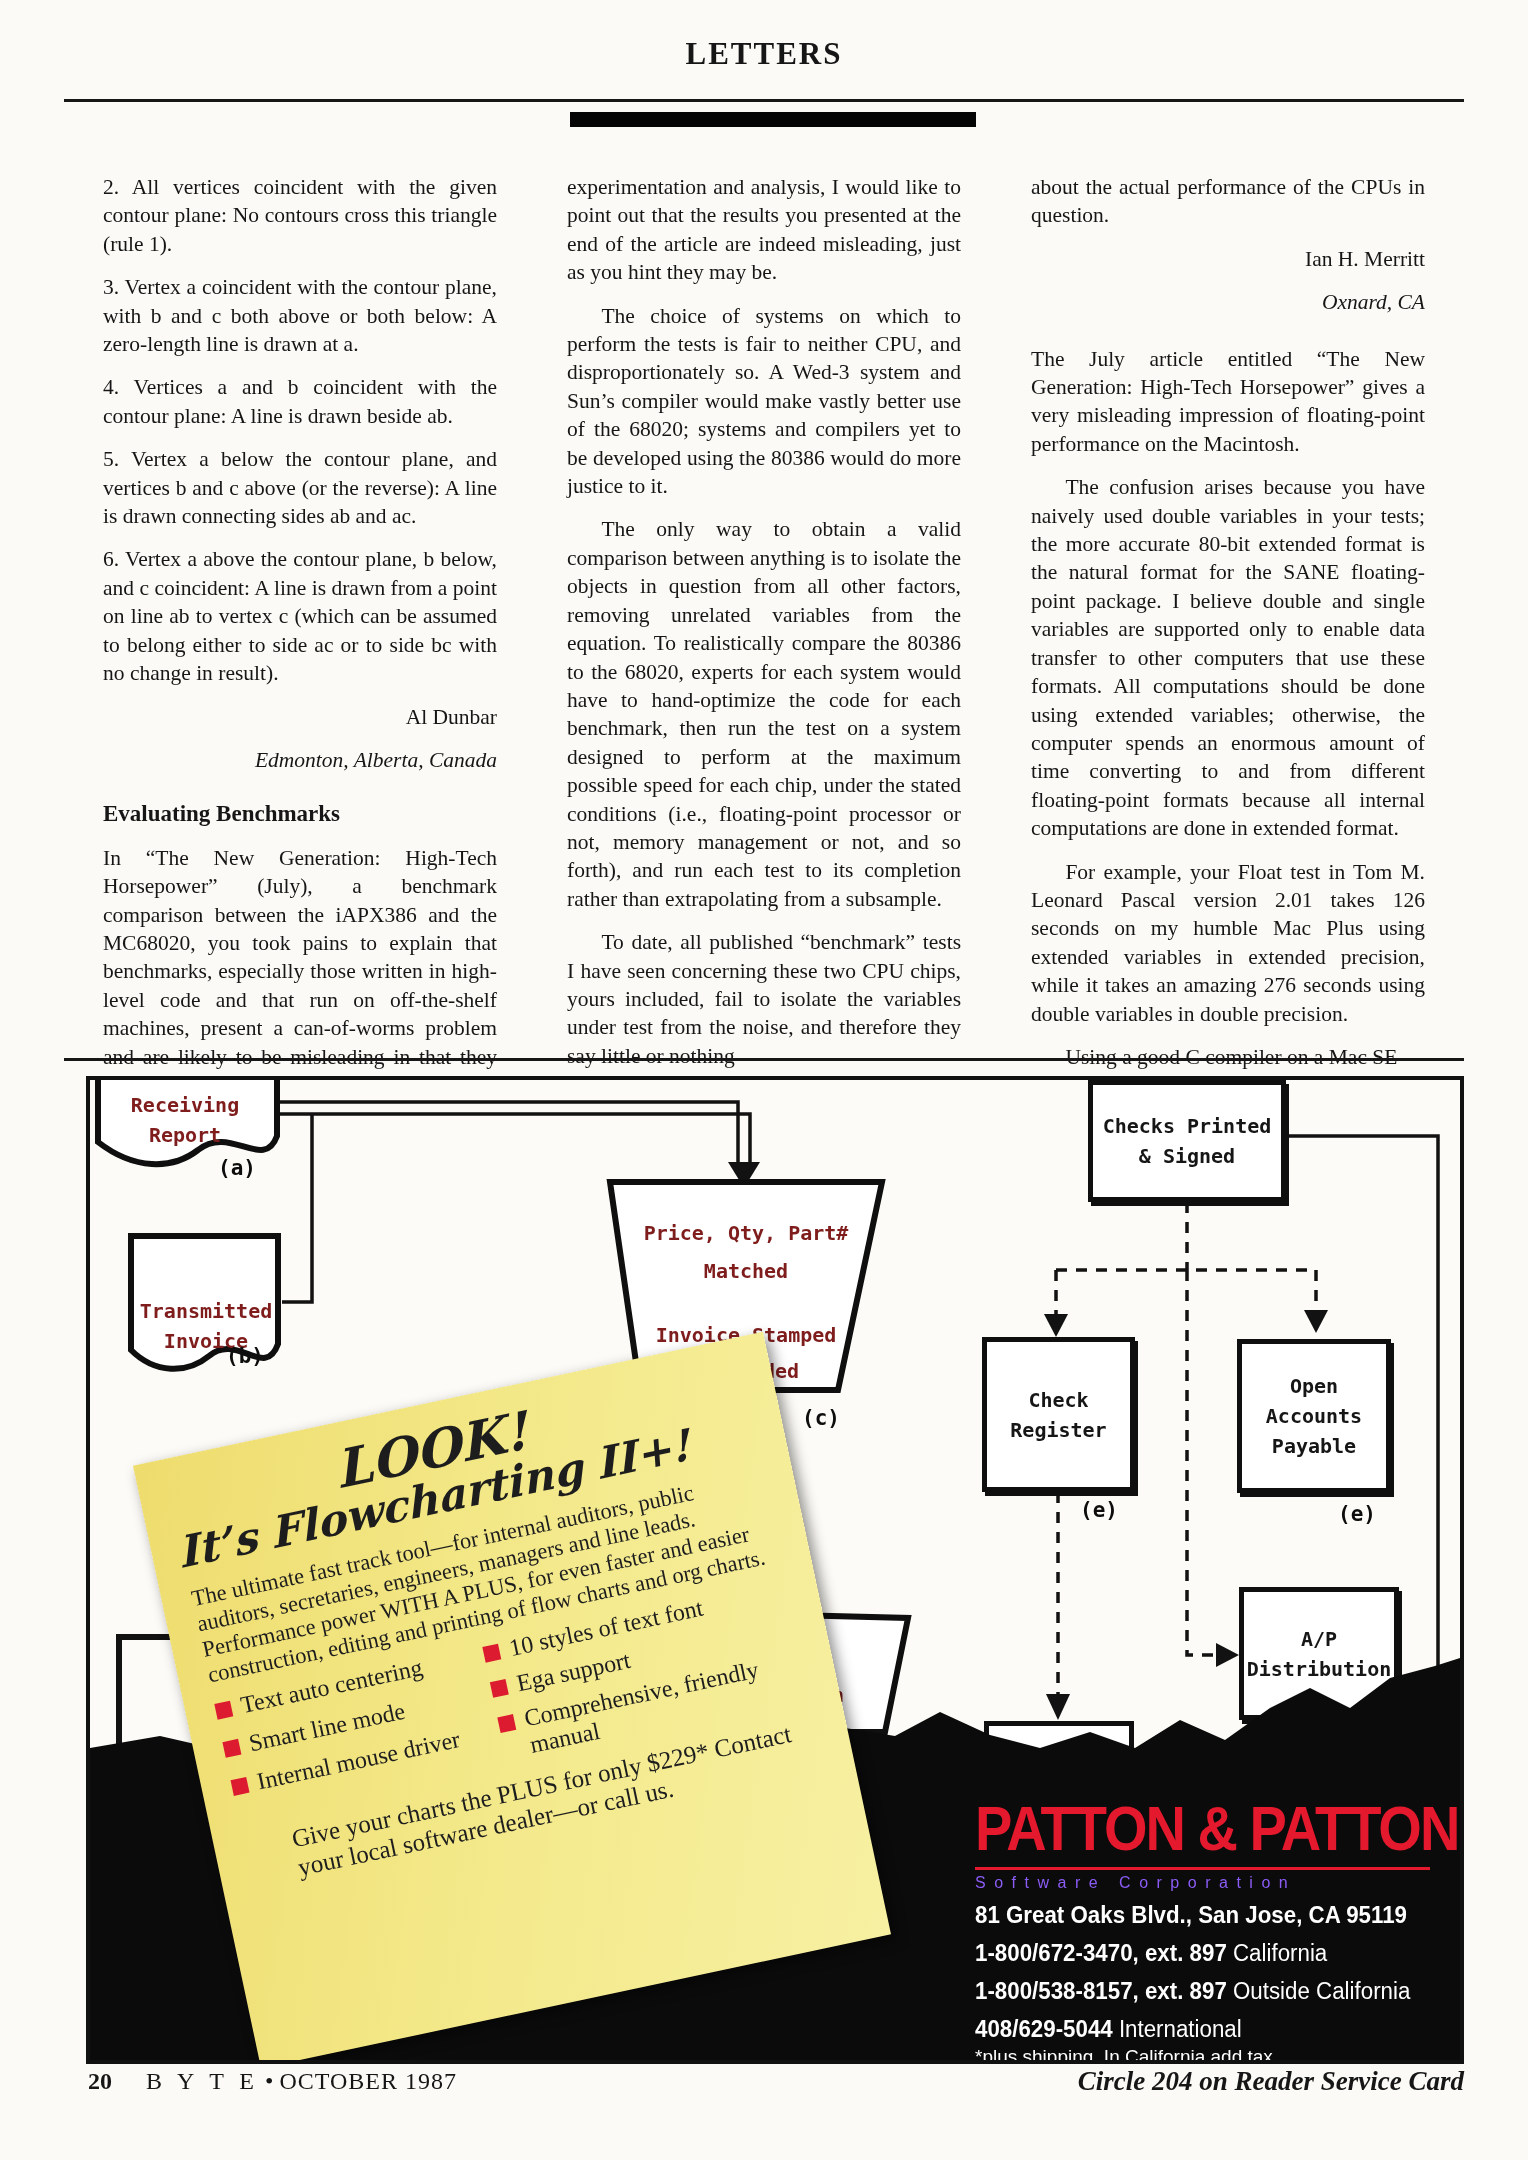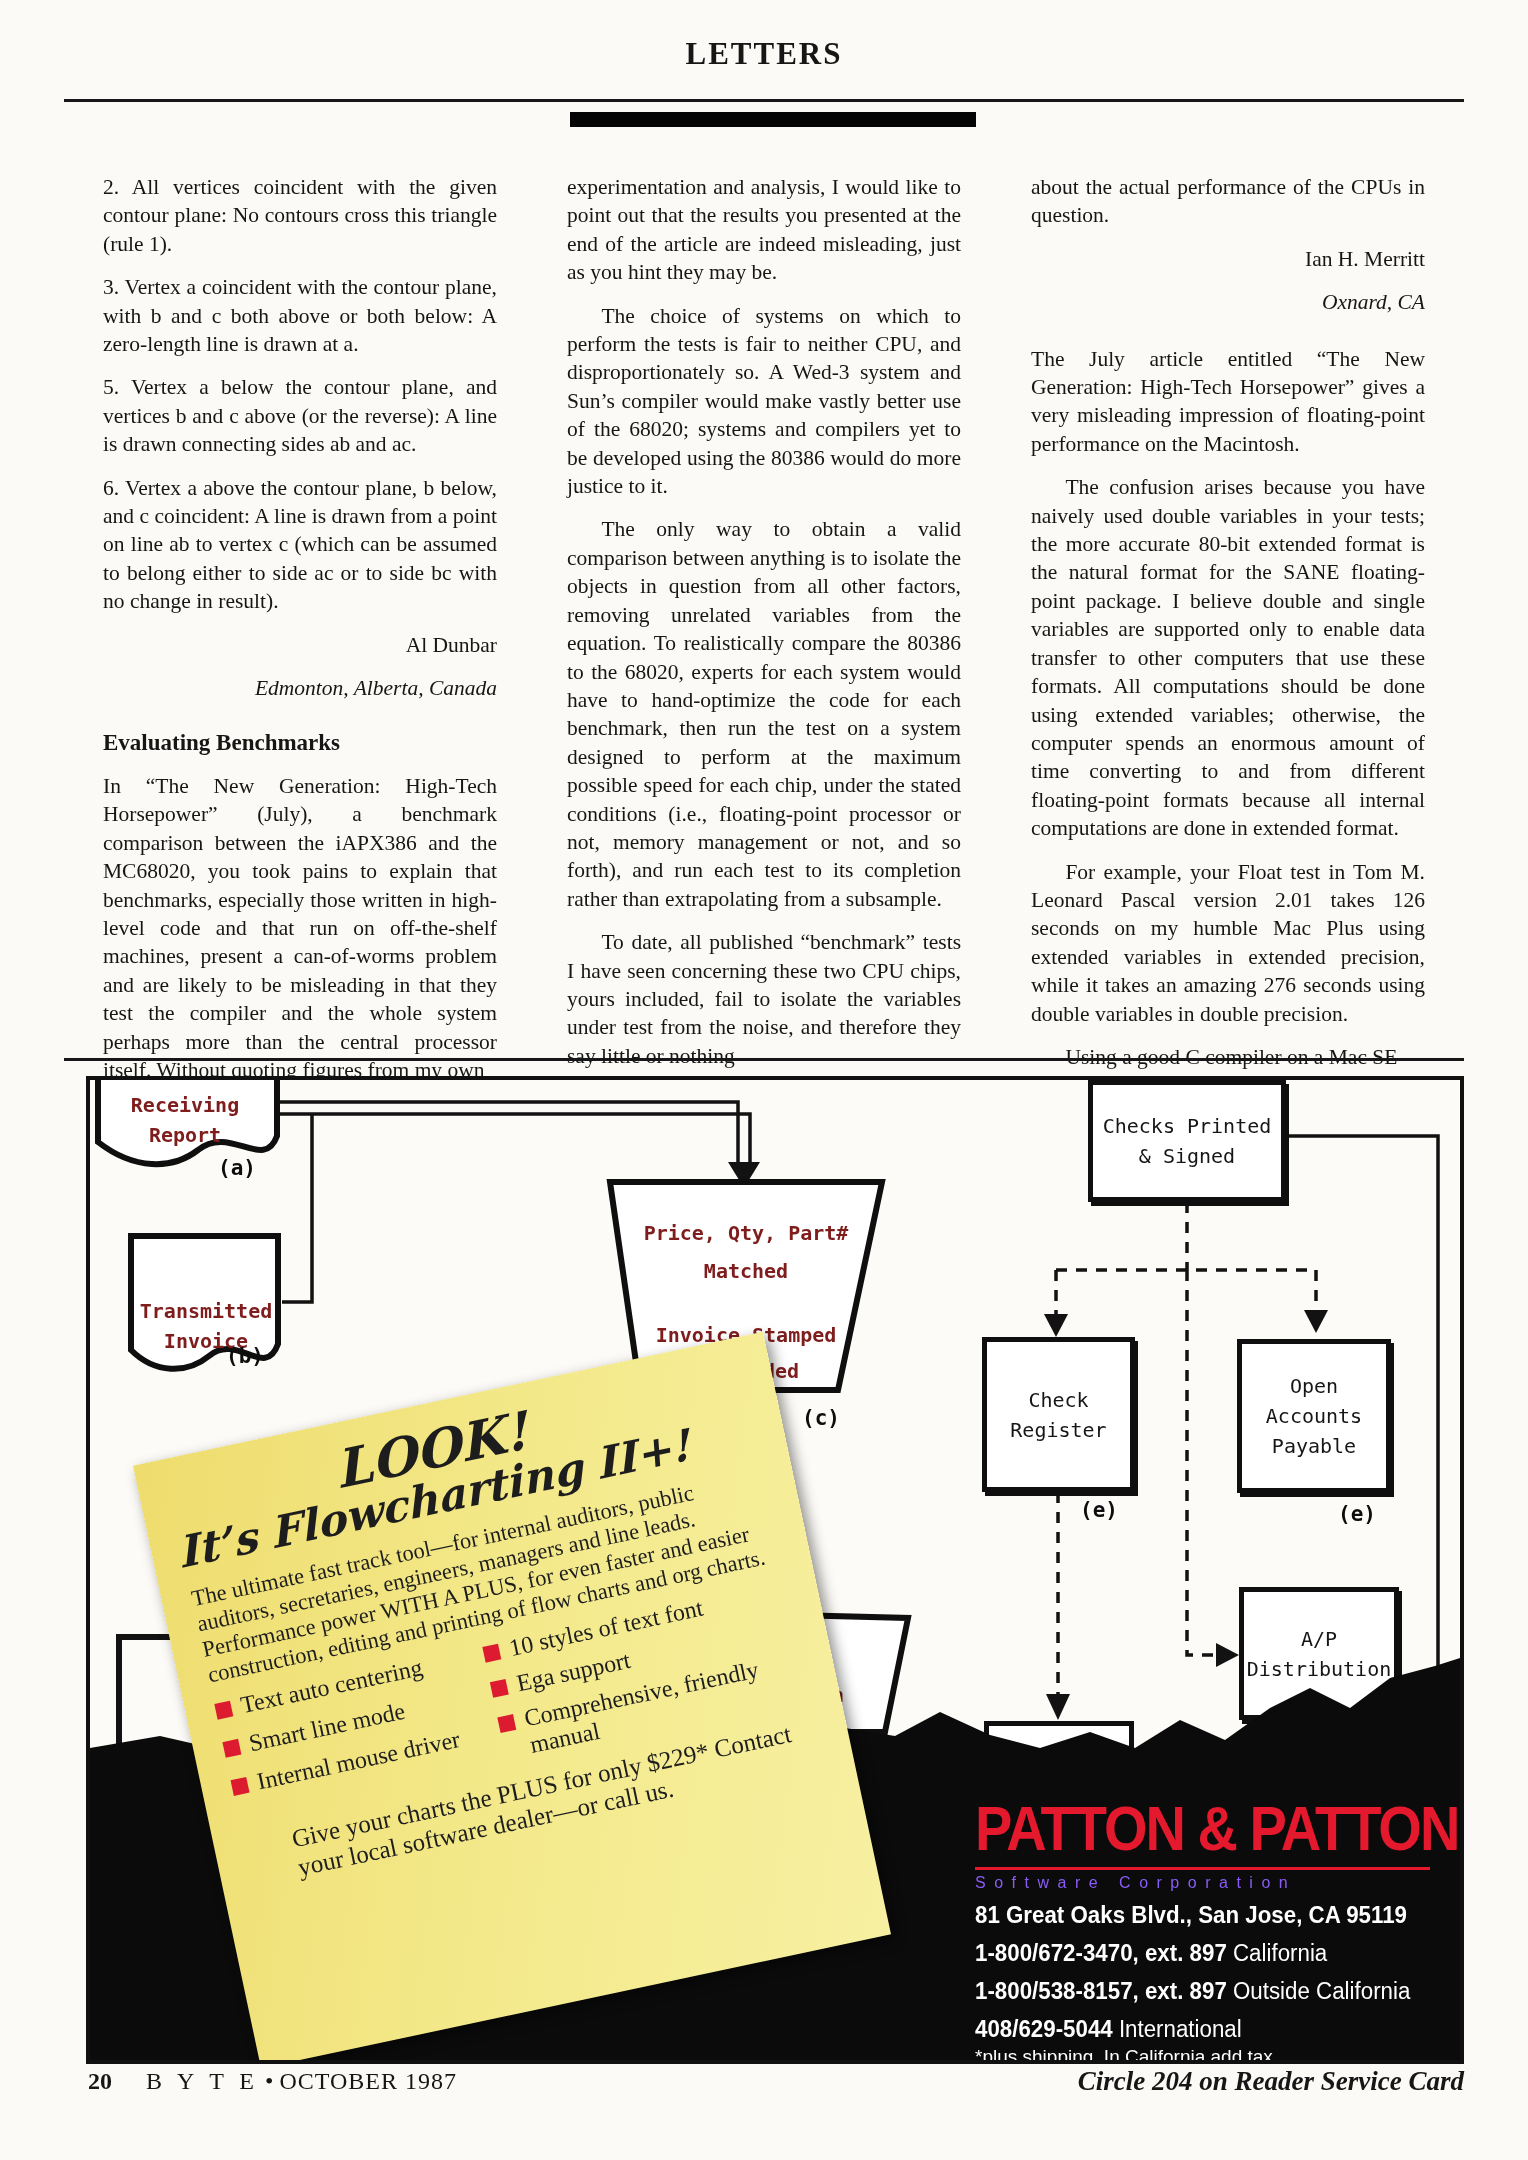--- a/index.html
+++ b/index.html
@@ -27,21 +27,21 @@
 
   .mid-rule{position:absolute;top:1058px;left:64px;width:1400px;height:3px;background:#171717;}
 
   
   #ad{position:absolute;left:86px;top:1076px;width:1378px;height:988px;box-sizing:border-box;
       border:4px solid #111;background:#fcfbf7;overflow:hidden;}
   .fc-text{position:absolute;font-family:"DejaVu Sans Mono",monospace;font-weight:bold;
            font-size:20px;line-height:30px;text-align:center;white-space:pre-line;color:#7f1d1d;z-index:2;margin-top:28px;}
   .fc-box{position:absolute;box-sizing:border-box;background:#fff;border:5px solid #0f0f0f;
           display:flex;align-items:center;justify-content:center;z-index:2;
-          font-family:"DejaVu Sans Mono",monospace;font-weight:normal;font-size:20px;
+          font-family:"DejaVu Sans Mono",monospace;font-weight:bold;font-size:20px;
           line-height:30px;text-align:center;white-space:pre-line;
           box-shadow:3px 4px 0 #0f0f0f;}
   .fc-tag{position:absolute;font-family:"DejaVu Sans Mono",monospace;font-weight:bold;
           font-size:21px;z-index:2;color:#0d0d0d;}
   .docshape{position:absolute;z-index:2;}
   .svgpane{position:absolute;left:0;top:0;z-index:1;} 
 
   
   #torn{position:absolute;left:0;top:0;width:1370px;height:980px;z-index:3;}
 
@@ -86,20 +86,21 @@
 
 <div id="page">
 
   <div class="masthead">LETTERS</div>
   <div class="head-rule"></div>
   <div class="head-bar"></div>
 
   <div class="col" id="col1">
     <p>2. All vertices coincident with the given contour plane: No contours cross this triangle (rule 1).</p>
     <p>3. Vertex a coincident with the contour plane, with b and c both above or both below: A zero-length line is drawn at a.</p>
+    <p>4. Vertices a and b coincident with the contour plane: A line is drawn beside ab.</p>
     <p>5. Vertex a below the contour plane, and vertices b and c above (or the reverse): A line is drawn connecting sides ab and ac.</p>
     <p>6. Vertex a above the contour plane, b below, and c coincident: A line is drawn from a point on line ab to vertex c (which can be assumed to belong either to side ac or to side bc with no change in result).</p>
     <p class="sig">Al Dunbar</p>
     <p class="sig sig-place">Edmonton, Alberta, Canada</p>
     <p class="subhead">Evaluating Benchmarks</p>
     <p>In “The New Generation: High-Tech Horsepower” (July), a benchmark comparison between the iAPX386 and the MC68020, you took pains to explain that benchmarks, especially those written in high-level code and that run on off-the-shelf machines, present a can-of-worms problem and are likely to be misleading in that they test the compiler and the whole system perhaps more than the central processor itself. Without quoting figures from my own</p>
   </div>
 
   <div class="col" id="col2">
     <p>experimentation and analysis, I would like to point out that the results you presented at the end of the article are indeed misleading, just as you hint they may be.</p>

